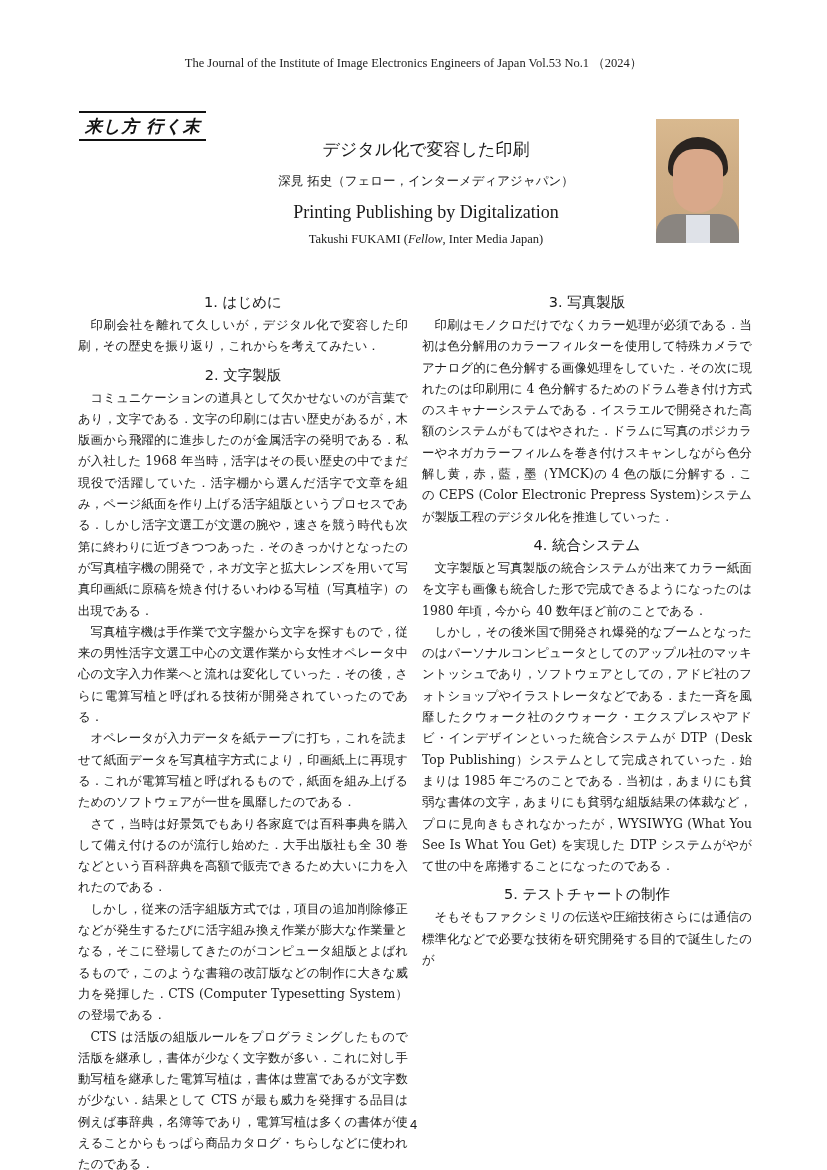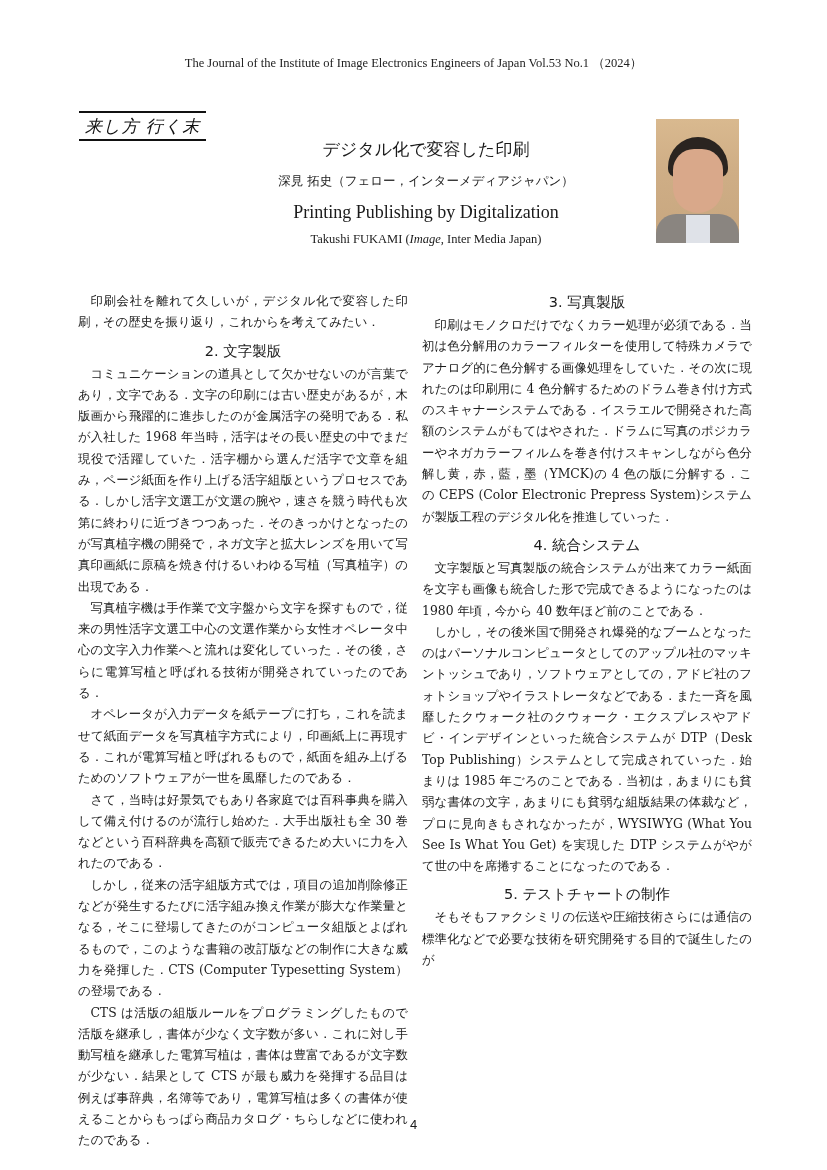--- a/index.html
+++ b/index.html
@@ -9,21 +9,21 @@
     color: #1a1a1a;
   }
   .journal-header {
     position: absolute; top: 55px; left: 0; width: 827px; text-align: center;
     font-family: "Liberation Serif", serif; font-size: 12.5px; color: #222;
   }
   .series-logo {
     position: absolute; left: 79px; top: 111px; width: 127px; height: 30px;
     border-top: 2px solid #111; border-bottom: 2px solid #111;
     display: flex; align-items: center; padding-left: 6px; box-sizing: border-box;
-    font-family: "DejaVu Sans", sans-serif; font-weight: normal; font-style: italic;
+    font-family: "DejaVu Sans", sans-serif; font-weight: bold; font-style: italic;
     font-size: 17px; letter-spacing: 1px; color: #111;
   }
   .title-block { position: absolute; top: 130px; left: 211px; width: 430px; text-align: center; }
   .title-ja { font-family: "DejaVu Sans", sans-serif; font-size: 17px; margin-top: 8px; }
   .author-ja { font-size: 12.5px; margin-top: 12px; color: #222; }
   .title-en { font-family: "Liberation Serif", serif; font-size: 18px; margin-top: 12px; }
   .author-en { font-family: "Liberation Serif", serif; font-size: 12.5px; margin-top: 9px; }
   .author-en i { font-style: italic; }
   .photo {
     position: absolute; left: 656px; top: 119px; width: 83px; height: 124px;
@@ -52,31 +52,32 @@
 <body>
 
 <div class="journal-header">The Journal of the Institute of Image Electronics Engineers of Japan Vol.53 No.1 （2024）</div>
 
 <div class="series-logo">来し方 行く末</div>
 
 <div class="title-block">
   <div class="title-ja">デジタル化で変容した印刷</div>
   <div class="author-ja">深見 拓史（フェロー，インターメディアジャパン）</div>
   <div class="title-en">Printing Publishing by Digitalization</div>
-  <div class="author-en"><span>Takushi FUKAMI (</span><i>Image</i><span>, Inter Media Japan)</span></div>
+  <div class="author-en"><span>Takushi FUKAMI (</span><i>Fellow</i><span>, Inter Media Japan)</span></div>
 </div>
 
 <div class="photo" title="author-portrait">
   <div class="shirt"></div>
   <div class="collar"></div>
   <div class="hair"></div>
   <div class="face"></div>
 </div>
 
 <div class="col left">
+  <h2>1. はじめに</h2>
   <p>印刷会社を離れて久しいが，デジタル化で変容した印刷，その歴史を振り返り，これからを考えてみたい．</p>
   <h2 class="gap">2. 文字製版</h2>
   <p>コミュニケーションの道具として欠かせないのが言葉であり，文字である．文字の印刷には古い歴史があるが，木版画から飛躍的に進歩したのが金属活字の発明である．私が入社した 1968 年当時，活字はその長い歴史の中でまだ現役で活躍していた．活字棚から選んだ活字で文章を組み，ページ紙面を作り上げる活字組版というプロセスである．しかし活字文選工が文選の腕や，速さを競う時代も次第に終わりに近づきつつあった．そのきっかけとなったのが写真植字機の開発で，ネガ文字と拡大レンズを用いて写真印画紙に原稿を焼き付けるいわゆる写植（写真植字）の出現である．</p>
   <p>写真植字機は手作業で文字盤から文字を探すもので，従来の男性活字文選工中心の文選作業から女性オペレータ中心の文字入力作業へと流れは変化していった．その後，さらに電算写植と呼ばれる技術が開発されていったのである．</p>
   <p>オペレータが入力データを紙テープに打ち，これを読ませて紙面データを写真植字方式により，印画紙上に再現する．これが電算写植と呼ばれるもので，紙面を組み上げるためのソフトウェアが一世を風靡したのである．</p>
   <p>さて，当時は好景気でもあり各家庭では百科事典を購入して備え付けるのが流行し始めた．大手出版社も全 30 巻などという百科辞典を高額で販売できるため大いに力を入れたのである．</p>
   <p>しかし，従来の活字組版方式では，項目の追加削除修正などが発生するたびに活字組み換え作業が膨大な作業量となる，そこに登場してきたのがコンピュータ組版とよばれるもので，このような書籍の改訂版などの制作に大きな威力を発揮した．CTS (Computer Typesetting System）の登場である．</p>
   <p>CTS は活版の組版ルールをプログラミングしたもので活版を継承し，書体が少なく文字数が多い．これに対し手動写植を継承した電算写植は，書体は豊富であるが文字数が少ない．結果として CTS が最も威力を発揮する品目は例えば事辞典，名簿等であり，電算写植は多くの書体が使えることからもっぱら商品カタログ・ちらしなどに使われたのである．</p>
 </div>
 

